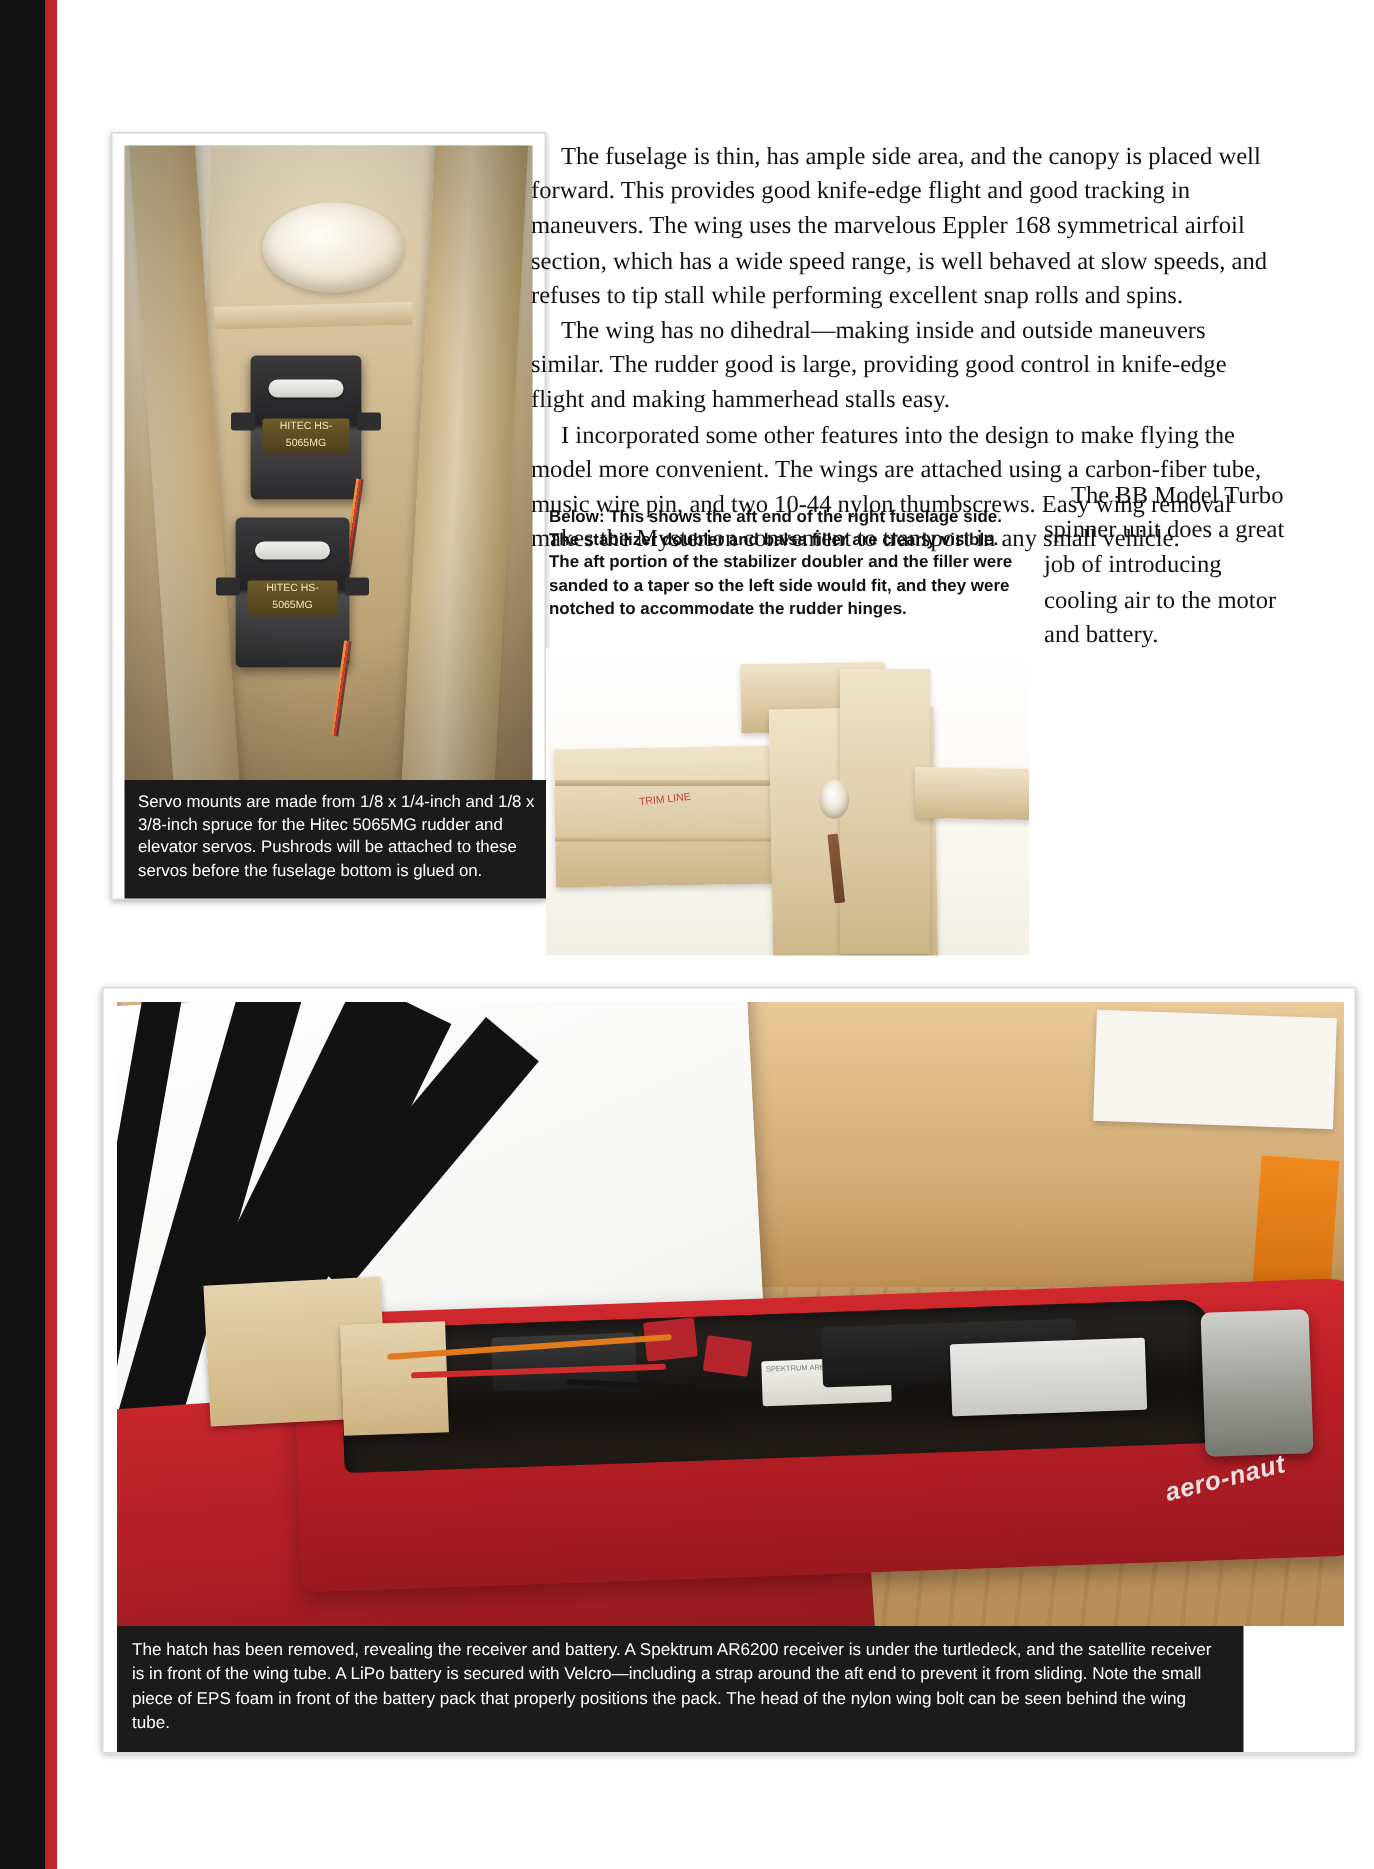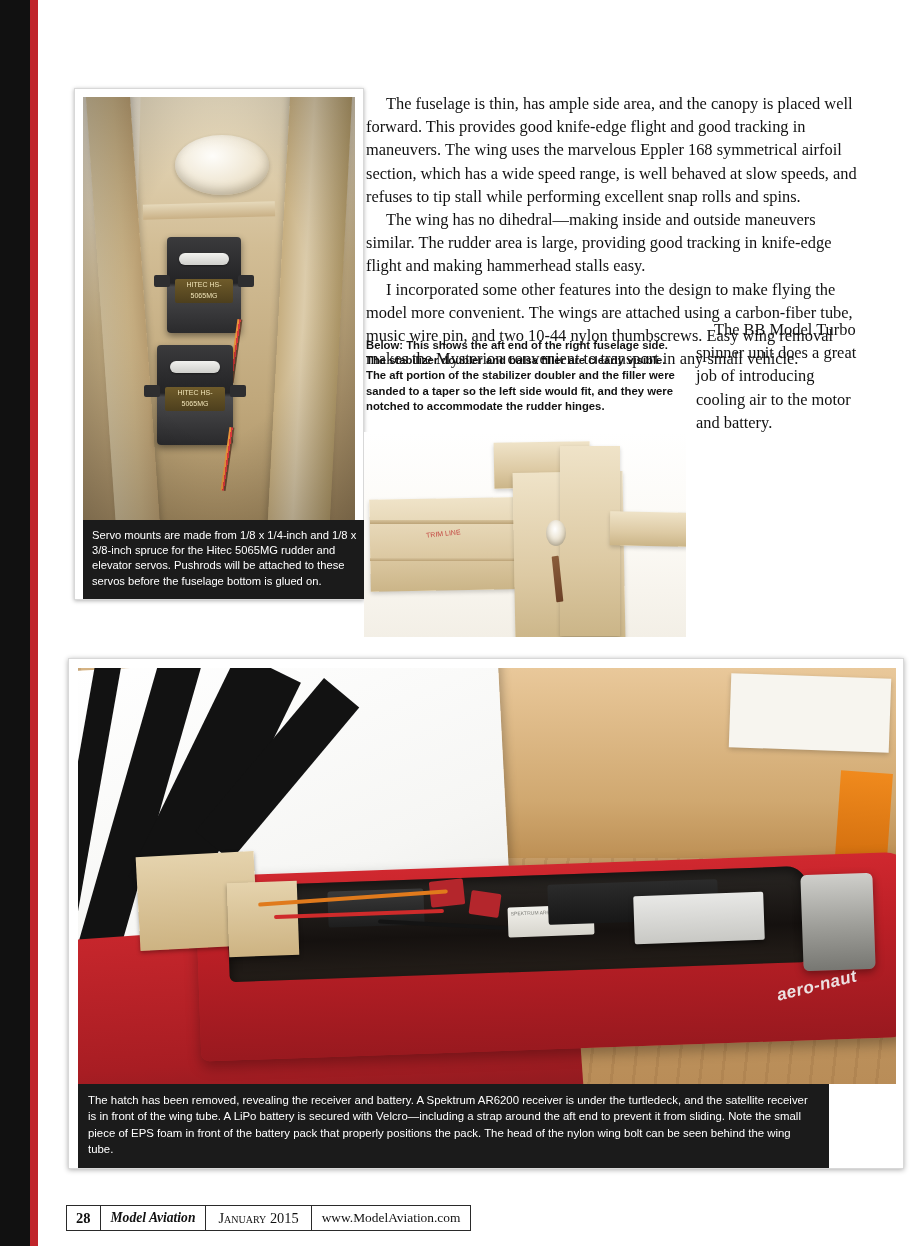--- a/index.html
+++ b/index.html
@@ -63,21 +63,21 @@
     font-size: 11.2px;
     line-height: 15.2px;
     padding: 8px 9px 10px 9px;
     width: 296px;
     box-sizing: border-box;
   }
 
   
   .col-main {
     position: absolute;
-    left: 310px; top: 92px;
+    left: 298px; top: 92px;
     width: 496px;
     font-size: 16.4px;
     line-height: 23.2px;
     color: #111111;
     text-align: left;
   }
   .col-main p { margin: 0; text-indent: 20px; }
 
   .col-narrow {
     position: absolute;
@@ -481,21 +481,21 @@
       </div>
       <div class="pl-wires" style="left:142px; top:330px;"></div>
 
       <div class="pl-shadow"></div>
     </div>
     <div class="caption-dark">Servo mounts are made from 1/8 x 1/4-inch and 1/8 x 3/8-inch spruce for the Hitec 5065MG rudder and elevator servos. Pushrods will be attached to these servos before the fuselage bottom is glued on.</div>
   </div>
 
   <div class="col-main">
     <p>The fuselage is thin, has ample side area, and the canopy is placed well forward. This provides good knife-edge flight and good tracking in maneuvers. The wing uses the marvelous Eppler 168 symmetrical airfoil section, which has a wide speed range, is well behaved at slow speeds, and refuses to tip stall while performing excellent snap rolls and spins.</p>
-    <p>The wing has no dihedral—making inside and outside maneuvers similar. The rudder area is large, providing good tracking in knife-edge flight and making hammerhead stalls easy.</p>
+    <p>The wing has no dihedral—making inside and outside maneuvers similar. The rudder good is large, providing good control in knife-edge flight and making hammerhead stalls easy.</p>
     <p>I incorporated some other features into the design to make flying the model more convenient. The wings are attached using a carbon-fiber tube, music wire pin, and two 10-44 nylon thumbscrews. Easy wing removal makes the Mysterion convenient to transport in any small vehicle.</p>
   </div>
 
   <div class="col-narrow">
     <p>The BB Model Turbo spinner unit does a great job of introducing cooling air to the motor and battery.</p>
   </div>
 
   <div class="mid-caption">Below: This shows the aft end of the right fuselage side. The stabilizer doubler and balsa filler are clearly visible. The aft portion of the stabilizer doubler and the filler were sanded to a taper so the left side would fit, and they were notched to accommodate the rudder hinges.</div>
 
   <div class="photo-mid">
@@ -551,20 +551,14 @@
       </div>
       <div class="pb-velcro"></div>
       <div class="pb-battery"></div>
 
       <div class="pb-motor"></div>
       <div class="pb-aero">aero-naut</div>
     </div>
     <div class="caption-bottom">The hatch has been removed, revealing the receiver and battery. A Spektrum AR6200 receiver is under the turtledeck, and the satellite receiver is in front of the wing tube. A LiPo battery is secured with Velcro—including a strap around the aft end to prevent it from sliding. Note the small piece of EPS foam in front of the battery pack that properly positions the pack. The head of the nylon wing bolt can be seen behind the wing tube.</div>
   </div>
 
-  <div class="footer">
-    <div class="footer-num">28</div>
-    <div class="footer-brand">Model Aviation</div>
-    <div class="footer-date">January 2015</div>
-    <div class="footer-url">www.ModelAviation.com</div>
-  </div>
 
 </div>
 
 </body></html>

